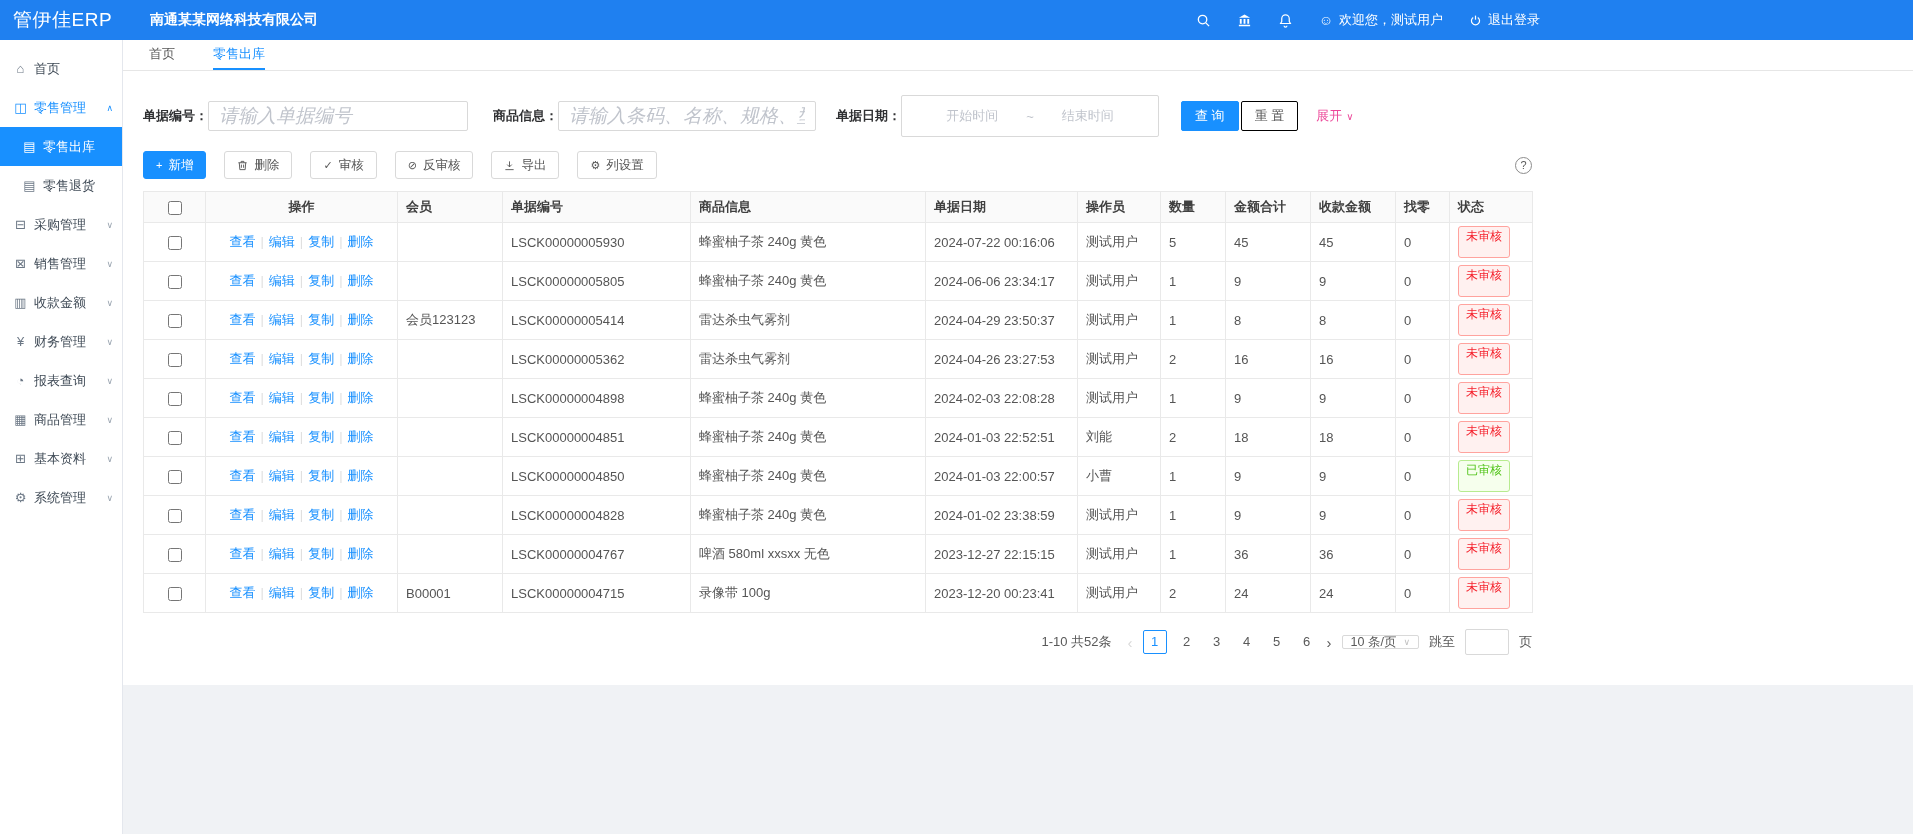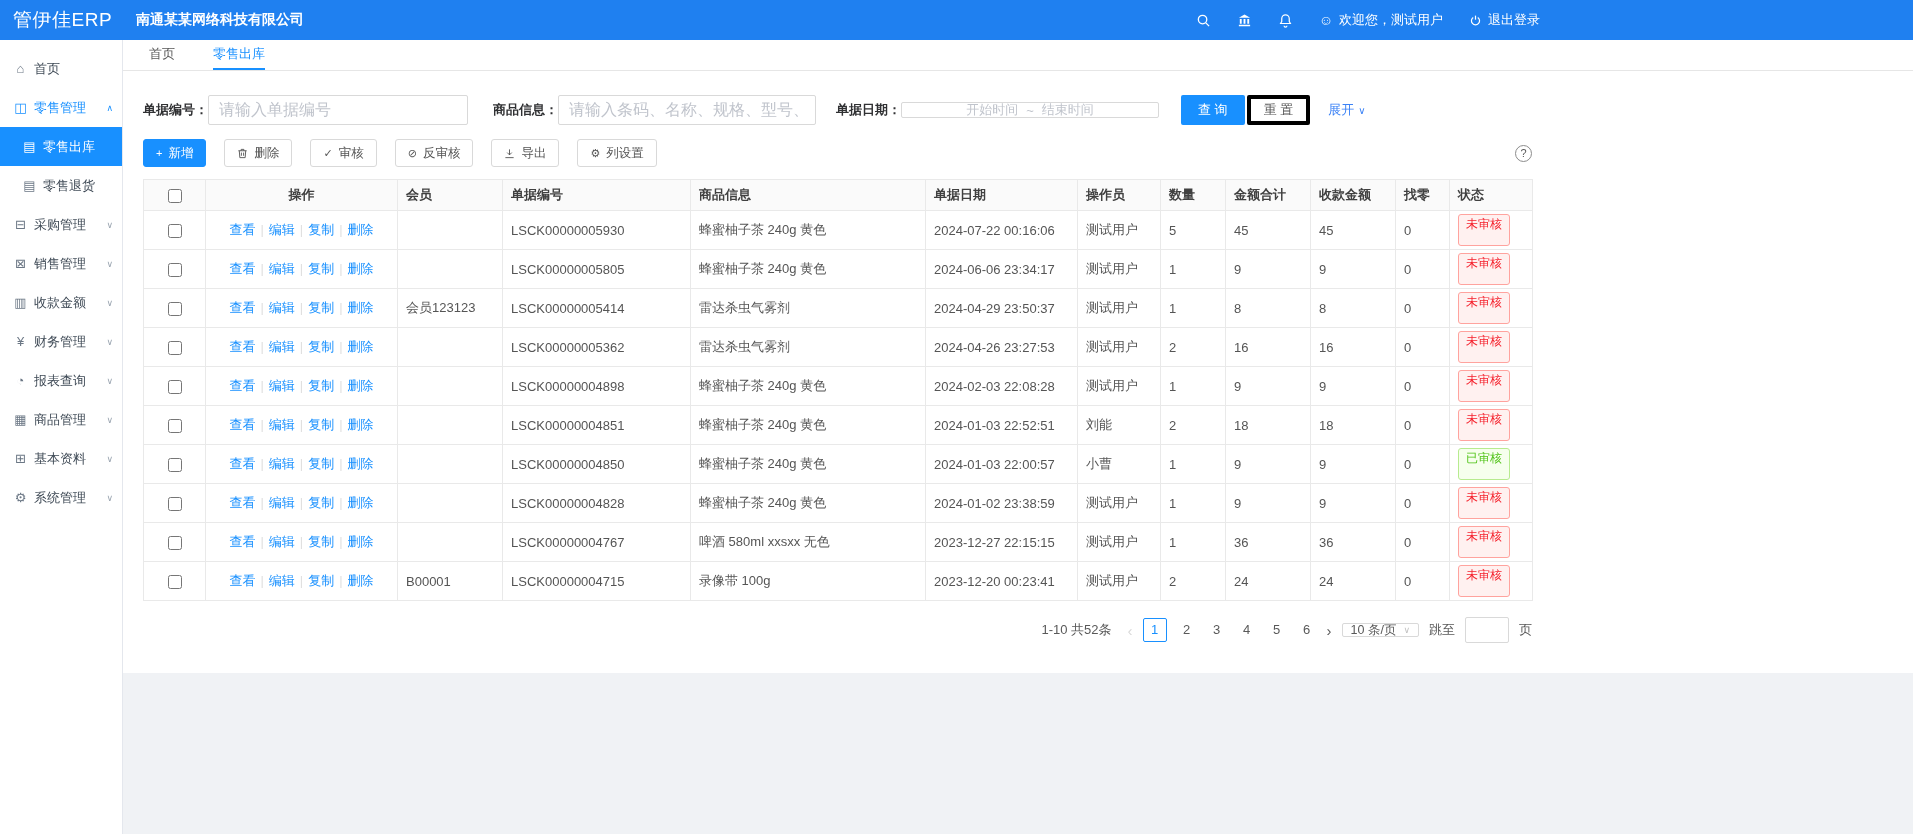--- a/index.html
+++ b/index.html
@@ -2,21 +2,21 @@
 <html><head>
 <meta charset="utf-8">
 <style>
   * { margin:0; padding:0; box-sizing:border-box; }
   html,body { width:1913px; height:834px; overflow:hidden; }
   body { font-family:"Liberation Sans","DejaVu Sans",sans-serif; font-size:13px; color:#333; background:#f0f2f5; }
 
   
   .topbar { height:40px; background:#1f80f0; display:flex; align-items:center; color:#fff; }
   .logo { width:123px; padding-left:13px; font-size:19px; font-weight:normal; letter-spacing:.5px; white-space:nowrap; }
-  .company { margin-left:13px; font-size:14px; font-weight:600; }
+  .company { margin-left:27px; font-size:14px; font-weight:600; }
   .top-right { margin-left:auto; display:flex; align-items:center; gap:26px; padding-right:373px; font-size:13px; }
   .hicon { display:inline-flex; align-items:center; cursor:pointer; color:#fff; }
   .welcome, .logout { display:inline-flex; align-items:center; gap:6px; cursor:pointer; white-space:nowrap; }
   .smiley { font-size:14px; }
 
   
   .layout { display:flex; height:794px; }
   .sidebar { width:123px; min-width:123px; background:#fff; border-right:1px solid #e4e7ed; padding-top:9px; }
   .menu-item { height:39px; display:flex; align-items:center; padding:0 9px 0 12px; font-size:13px; color:#3f4a56; cursor:pointer; white-space:nowrap; }
   .menu-item .mi-icon { width:17px; margin-right:5px; font-size:13px; color:#6b7785; text-align:center; flex:none; }
@@ -33,28 +33,28 @@
   
   .tabbar { background:#fff; border-bottom:1px solid #e6e6e6; height:31px; display:flex; align-items:stretch; padding-left:26px; gap:38px; }
   .tab { display:flex; align-items:center; font-size:13px; color:#595959; border-bottom:2px solid transparent; cursor:pointer; }
   .tab.active { color:#1890ff; border-bottom-color:#1890ff; }
 
   
   .card { background:#fff; padding-bottom:30px; }
 
   .filters { display:flex; align-items:center; padding:24px 20px 0; }
   .f-label { color:#303133; font-weight:600; font-size:13px; white-space:nowrap; }
-  .f-input { height:30px; border:1px solid #d9d9d9; border-radius:2px; padding:0 10px; font-size:16px; color:#333; outline:none; background:#fff; }
+  .f-input { height:30px; border:1px solid #d9d9d9; border-radius:2px; padding:0 10px; font-size:19px; color:#333; outline:none; background:#fff;font-style:italic; }
   .f-input::placeholder { color:#c0c4cc; }
   .w1 { width:260px; } .w2 { width:258px; }
-  .range { width:258px; height:16px; border:1px solid #d9d9d9; border-radius:2px; display:flex; align-items:center; justify-content:center; gap:8px; color:#c0c4cc; font-size:13px; background:#fff; cursor:pointer; }
+  .range { width:258px; height:42px; border:1px solid #d9d9d9; border-radius:2px; display:flex; align-items:center; justify-content:center; gap:28px; color:#c0c4cc; font-size:13px; background:#fff; cursor:pointer; }
   .ml25 { margin-left:25px; } .ml20 { margin-left:20px; } .ml22 { margin-left:22px; } .ml15 { margin-left:2px; } .ml18 { margin-left:18px; }
-  .btn { height:30px; padding:0 13px; border-radius:2px; border:4px solid #000000; background:#fff; color:#555; font-size:13px; cursor:pointer; white-space:nowrap; }
+  .btn { height:30px; padding:0 13px; border-radius:2px; border:1px solid #000000; background:#fff; color:#555; font-size:13px; cursor:pointer; white-space:nowrap; }
   .btn.primary { background:#1890ff; border-color:#1890ff; color:#fff; }
-  .expand { color:#3b82f6; font-size:13px; display:inline-flex; align-items:center; gap:4px; cursor:pointer; text-decoration:none; white-space:nowrap; }
+  .expand { color:#ec4899; font-size:13px; display:inline-flex; align-items:center; gap:4px; cursor:pointer; text-decoration:none; white-space:nowrap; }
   .expand .chev { font-size:10px; }
 
   .toolbar { display:flex; align-items:center; margin:14px 20px 0; width:1389px; }
   .tbuttons { display:flex; gap:18px; }
   .tbtn { height:28px; padding:0 12px; border:1px solid #d9d9d9; border-radius:3px; background:#fff; color:#555; font-size:12.5px; display:inline-flex; align-items:center; gap:6px; cursor:pointer; white-space:nowrap; }
   .tbtn.primary { background:#1890ff; border-color:#1890ff; color:#fff; }
   .bicon { font-size:11px; display:inline-flex; align-items:center; line-height:1; }
   .help { margin-left:auto; width:17px; height:17px; border:1px solid #8c8c8c; border-radius:50%; color:#595959; font-size:11px; display:inline-flex; align-items:center; justify-content:center; cursor:pointer; }
 
   

